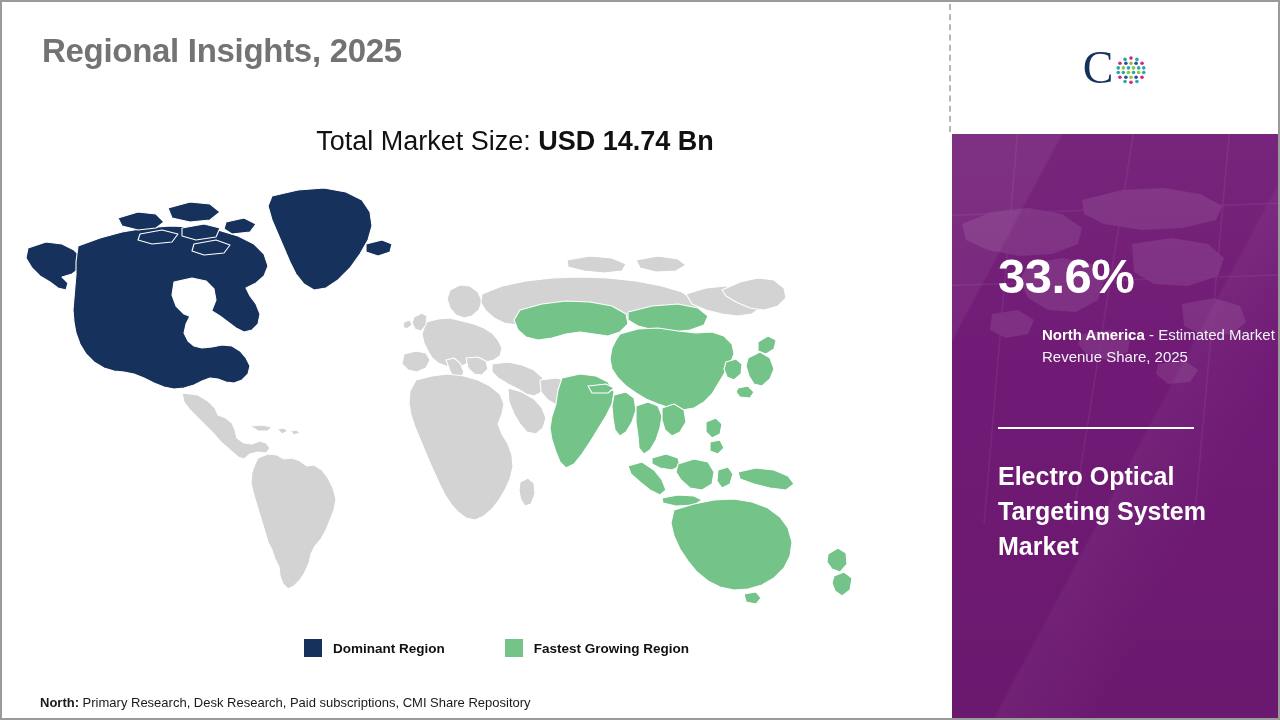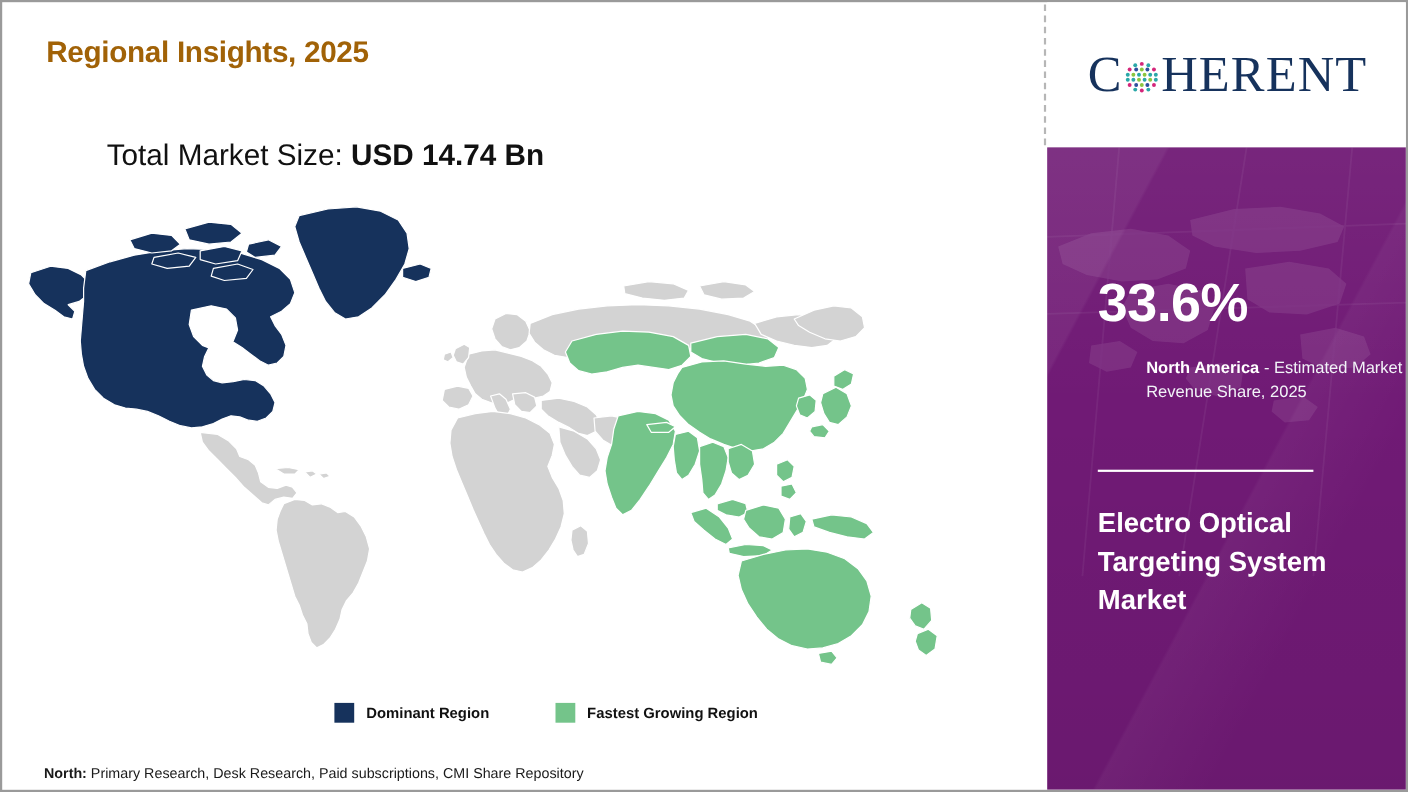--- a/index.html
+++ b/index.html
@@ -27,33 +27,33 @@
     position: absolute;
     left: 0; top: 0;
     width: 947px;
     height: 716px;
   }
 
   .page-title {
     position: absolute;
     left: 40px;
     top: 30px;
-    font-size: 27px;
+    font-size: 33px;
     font-weight: bold;
-    color: #a16207;
+    color: #737373;
     letter-spacing: -0.3px;
     white-space: nowrap;
   }
 
   .market-size {
     position: absolute;
     left: 0;
     right: 16px;
     top: 124px;
-    text-align: left;
+    text-align: center;
     font-size: 27px;
     color: #111111;
     white-space: nowrap;
     padding-left: 95px;
   }
   .market-size .ms-label { font-weight: normal; }
   .market-size .ms-value { font-weight: bold; }
 
   
   .map-wrap {
@@ -414,21 +414,20 @@
               <circle cx="14" cy="28.5" r="2.1" fill="#2e4f9e"></circle>
               <circle cx="20" cy="28.5" r="2.1" fill="#8cc63f"></circle>
               <circle cx="26" cy="28.5" r="2.1" fill="#2e4f9e"></circle>
               <circle cx="33" cy="28.5" r="2.1" fill="#d4267a"></circle>
               <circle cx="13" cy="33.5" r="2.1" fill="#2aa8a8"></circle>
               <circle cx="20" cy="34.5" r="2.1" fill="#d4267a"></circle>
               <circle cx="27" cy="33.5" r="2.1" fill="#2aa8a8"></circle>
             </g>
           </svg>
         </span>
-        <span class="logo-rest">HERENT</span>
       </div>
     </div>
 
     <div class="blue-panel">
       <div class="bg-texture">
         <svg viewBox="0 0 380 420" xmlns="http://www.w3.org/2000/svg">
           <g fill="#ffffff" opacity="0.85">
             <path d="M30 120 L60 108 L96 104 L130 110 L150 124 L146 140 L120 150 L88 152 L56 146 L34 136 Z"></path>
             <path d="M150 96 L190 86 L232 84 L268 90 L290 102 L284 116 L250 124 L210 126 L172 120 L152 110 Z"></path>
             <path d="M96 160 L130 154 L160 160 L172 176 L166 196 L144 208 L116 206 L96 194 L88 176 Z"></path>

